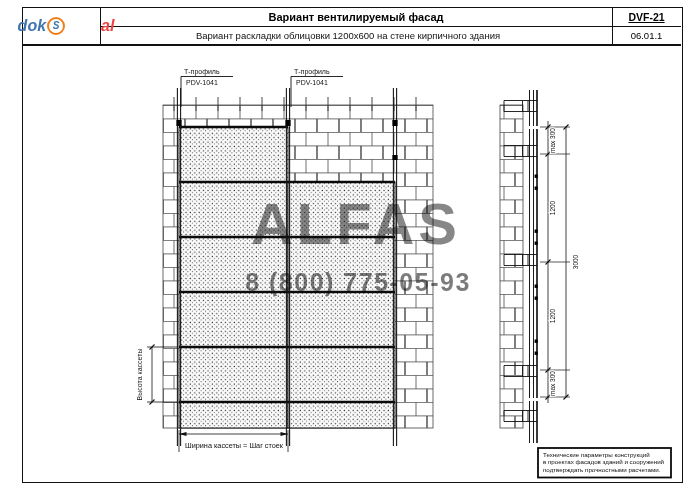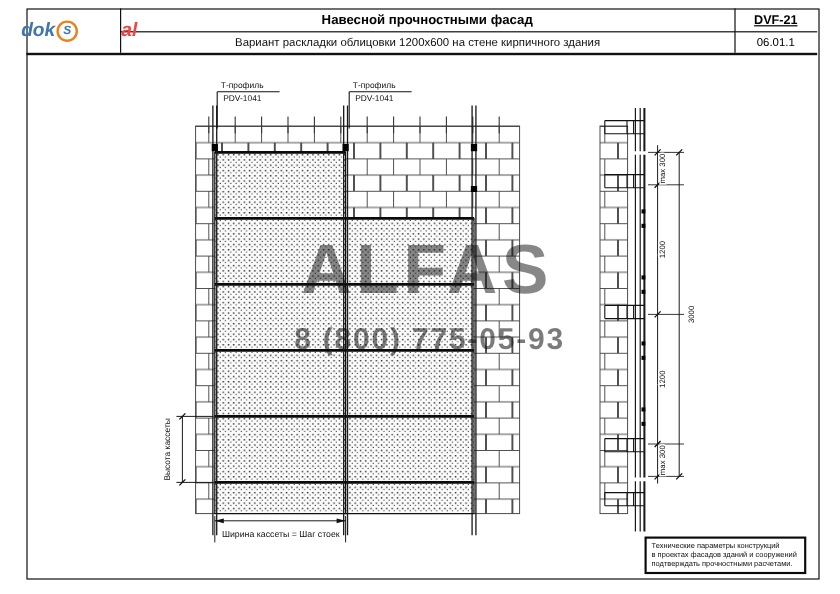--- a/index.html
+++ b/index.html
@@ -36,21 +36,21 @@
 
   <div class="cell" style="left:22px;top:7px;width:78px;height:37px">
     <div class="logo">
       <span class="lg-blue">dok</span>
         <span class="lg-s">
           <span class="lg-s-letter">S</span>
         </span>
         <span class="lg-orange">al</span>
     </div>
   </div>
-  <div class="cell title-main" style="left:100px;top:7px;width:512px;height:19px">Навесной прочностными фасад</div>
+  <div class="cell title-main" style="left:100px;top:7px;width:512px;height:19px">Вариант вентилируемый фасад</div>
   <div class="cell code-main" style="left:612px;top:7px;width:69px;height:19px">DVF-21</div>
   <div class="cell title-sub" style="left:92px;top:26px;width:512px;height:18px">Вариант раскладки облицовки 1200x600 на стене кирпичного здания</div>
   <div class="cell code-sub" style="left:612px;top:26px;width:69px;height:18px">06.01.1</div>
 
   <svg width="700" height="495" viewBox="0 0 700 495">
     <defs>
       <pattern id="brick" x="163" y="105" width="22" height="27" patternUnits="userSpaceOnUse">
         <rect width="22" height="27" fill="#ffffff"></rect>
         <path d="M0 0.4 H22 M0 13.9 H22 M11 0.4 V13.9 M0.4 13.9 V27 M21.6 13.9 V27" stroke="#4a4a4a" stroke-width="0.8" fill="none"></path>
       </pattern>

